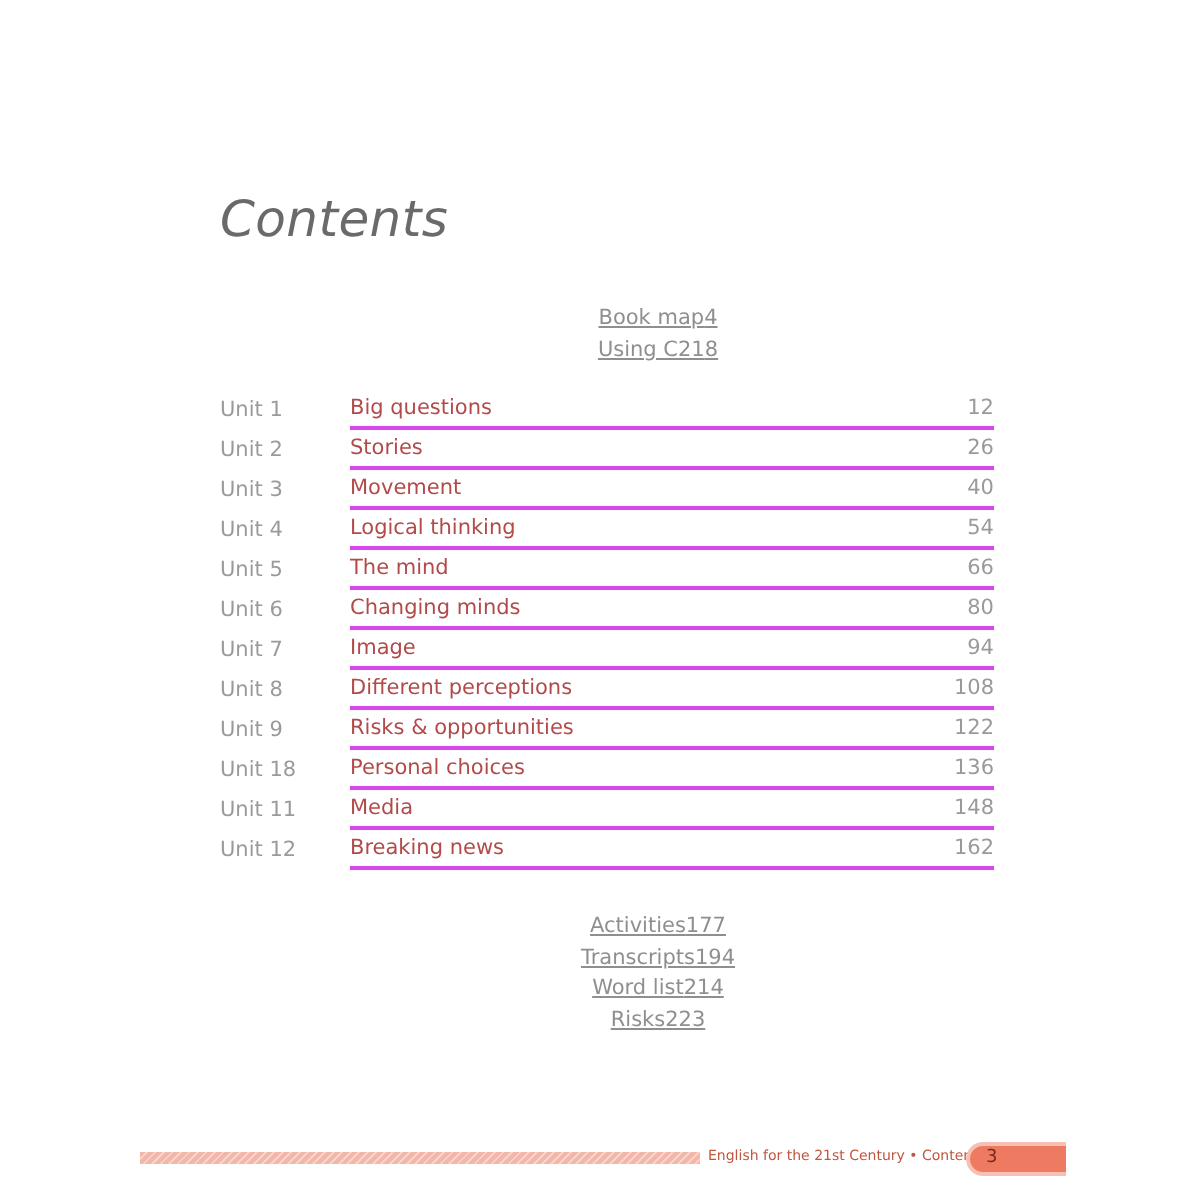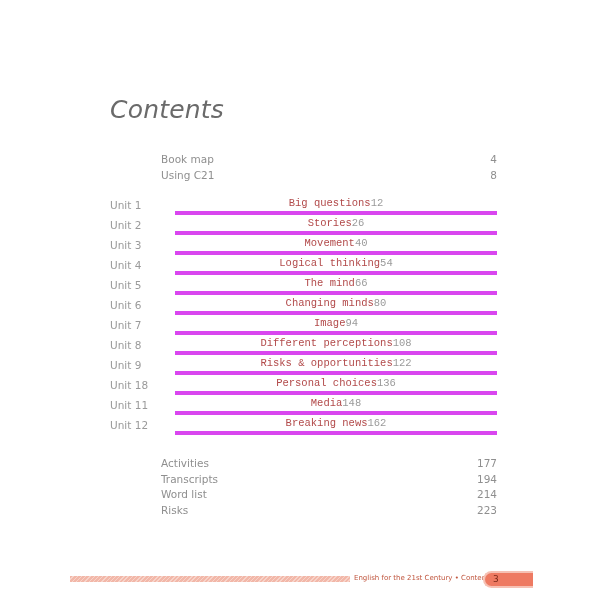--- a/index.html
+++ b/index.html
@@ -1,27 +1,27 @@
 <!DOCTYPE html>
 <html><head>
   <meta charset="utf-8">
   <style>
     html, body { margin: 0; padding: 0; background: #ffffff; }
     body { width: 600px; height: 600px; position: relative; overflow: hidden;
            font-family: "DejaVu Sans", sans-serif; color: #8a8a8a; }
     .title { position: absolute; left: 110px; top: 95px; font-size: 25px;
              font-weight: 300; color: #6a6a6a; letter-spacing: 0.2px; font-style: italic; }
     .front { position: absolute; left: 161px; top: 152px; width: 336px; }
-    .front .row, .back .row { display: flex; justify-content: space-between;
-             height: 15.5px; font-size: 10.5px; line-height: 15.5px; color: #8f8f8f; }
+    .front .row, .back .row { display: flex; justify-content: center;
+             height: 15.5px; font-size: 10.5px; line-height: 15.5px; color: #8f8f8f; text-decoration: underline; }
     .units { position: absolute; left: 110px; top: 195px; width: 387px; }
     .urow { position: relative; height: 20px; display: flex; align-items: center; gap: 14px; }
     .ulabel { width: 51px; font-size: 10.5px; color: #9a9a9a; flex: none; }
-    .uline { flex: 1; display: flex; justify-content: center; align-items: center;
-             height: 20px; border-bottom: 4px solid #d946ef; box-sizing: border-box; font-family: Liberation Mono, monospace; }
+    .uline { flex: 1; display: flex; justify-content: space-between; align-items: center;
+             height: 20px; border-bottom: 2px solid #d946ef; box-sizing: border-box; }
     .utitle { font-size: 10.5px; color: #b24a4a; }
     .upage { font-size: 10.5px; color: #9a9a9a; }
     .back { position: absolute; left: 161px; top: 456px; width: 336px; }
     .footer-stripe { position: absolute; left: 70px; top: 576px; width: 280px; height: 6px;
              background: repeating-linear-gradient(135deg, #f2b7a8 0 2px, #f7d3c9 2px 3px); }
     .footer-text { position: absolute; left: 354px; top: 574px; font-size: 7px; color: #c0563f; }
     .badge { position: absolute; left: 483px; top: 571px; width: 50px; height: 17px;
              background: #ee7a62; border: 2px solid #f6c1b4; border-right: none;
              border-radius: 9px 0 0 9px; box-sizing: border-box; }
     .badge span { position: absolute; left: 8px; top: 1px; font-size: 9px; color: #7a2a1a; }

